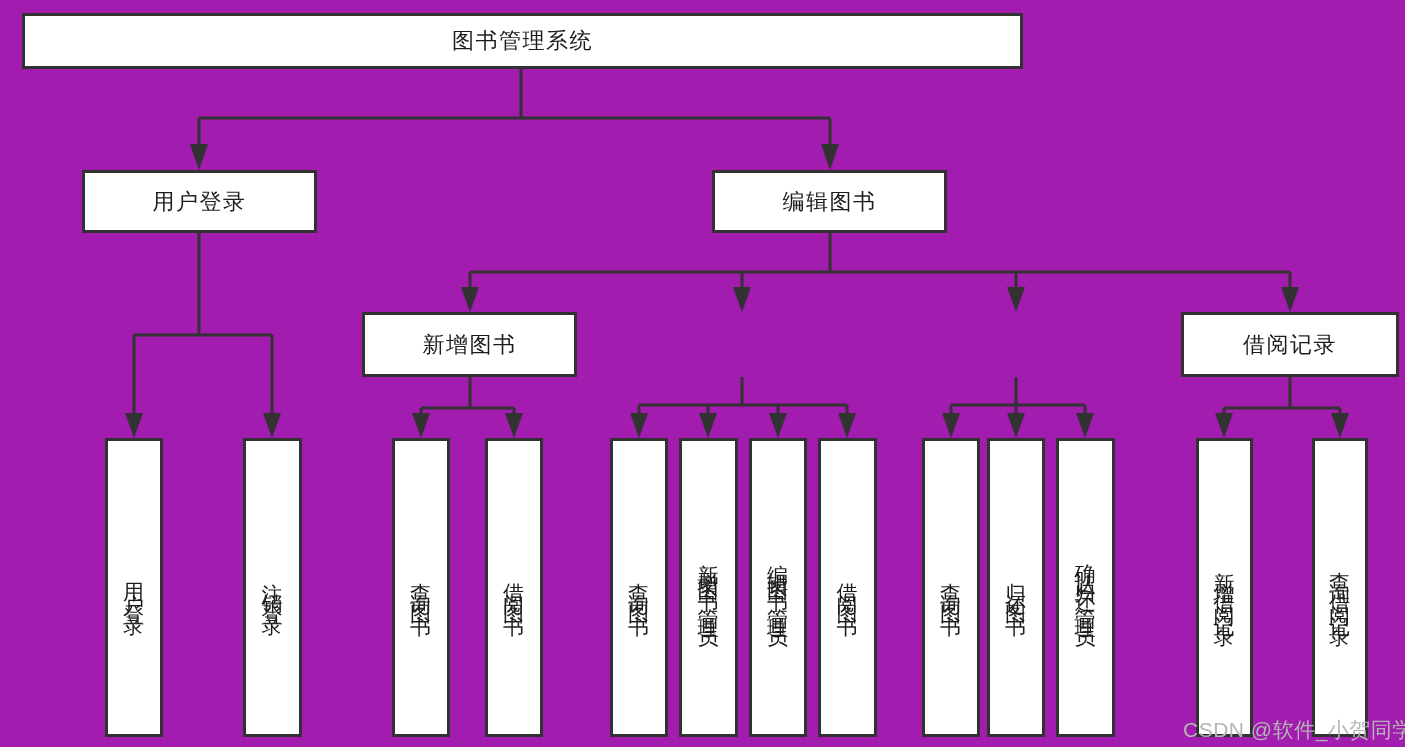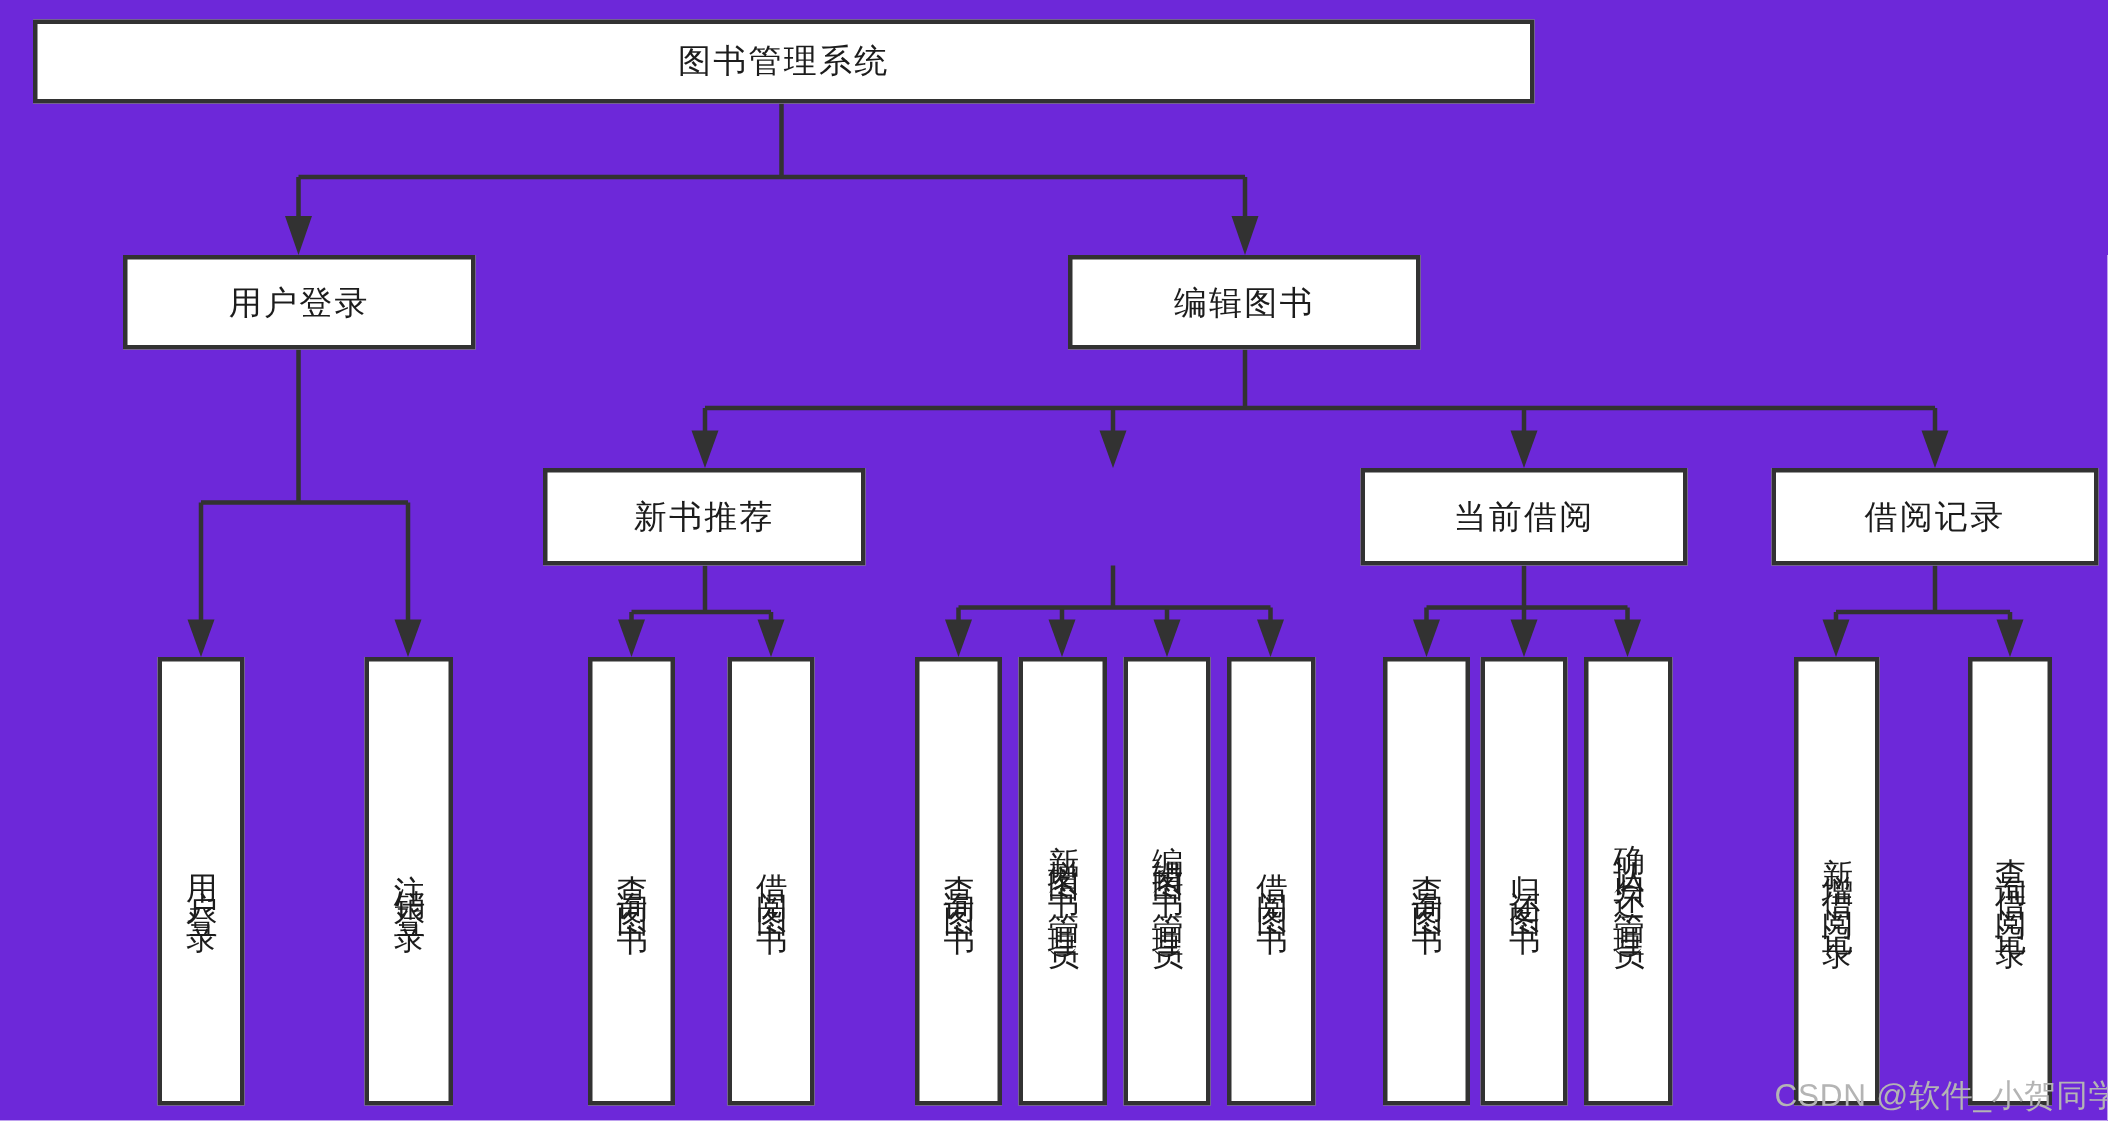--- a/index.html
+++ b/index.html
@@ -1,20 +1,20 @@
 <!DOCTYPE html>
 <html><head>
 <meta charset="utf-8">
 <style>
   html, body { margin: 0; padding: 0; background: #ffffff; }
   #stage {
     position: relative;
     width: 1405px;
     height: 747px;
-    background: #6d28d9;
+    background: #a21caf;
     font-family: "Liberation Sans", sans-serif;
     overflow: hidden;
   }
   #wires {
     position: absolute;
     left: 0; top: 0;
     width: 1405px; height: 747px;
   }
   .box {
     position: absolute;
@@ -96,24 +96,21 @@
   </div>
 
   <div class="box hnode" style="left:82px; top:170px; width:235px; height:63px;">
     <span>用户登录</span>
   </div>
   <div class="box hnode" style="left:712px; top:170px; width:235px; height:63px;">
     <span>编辑图书</span>
   </div>
 
   <div class="box hnode" style="left:362px; top:312px; width:215px; height:65px;">
-    <span>新书推荐</span>
-  </div>
-  <div class="box hnode" style="left:907px; top:312px; width:218px; height:65px;">
-    <span>当前借阅</span>
+    <span>新增图书</span>
   </div>
   <div class="box hnode" style="left:1181px; top:312px; width:218px; height:65px;">
     <span>借阅记录</span>
   </div>
 
   <div class="box leaf" style="left:105px; top:438px; width:58px; height:299px;">
     <span class="vtext">用户登录</span>
   </div>
   <div class="box leaf" style="left:243px; top:438px; width:59px; height:299px;">
     <span class="vtext">注销登录</span>

